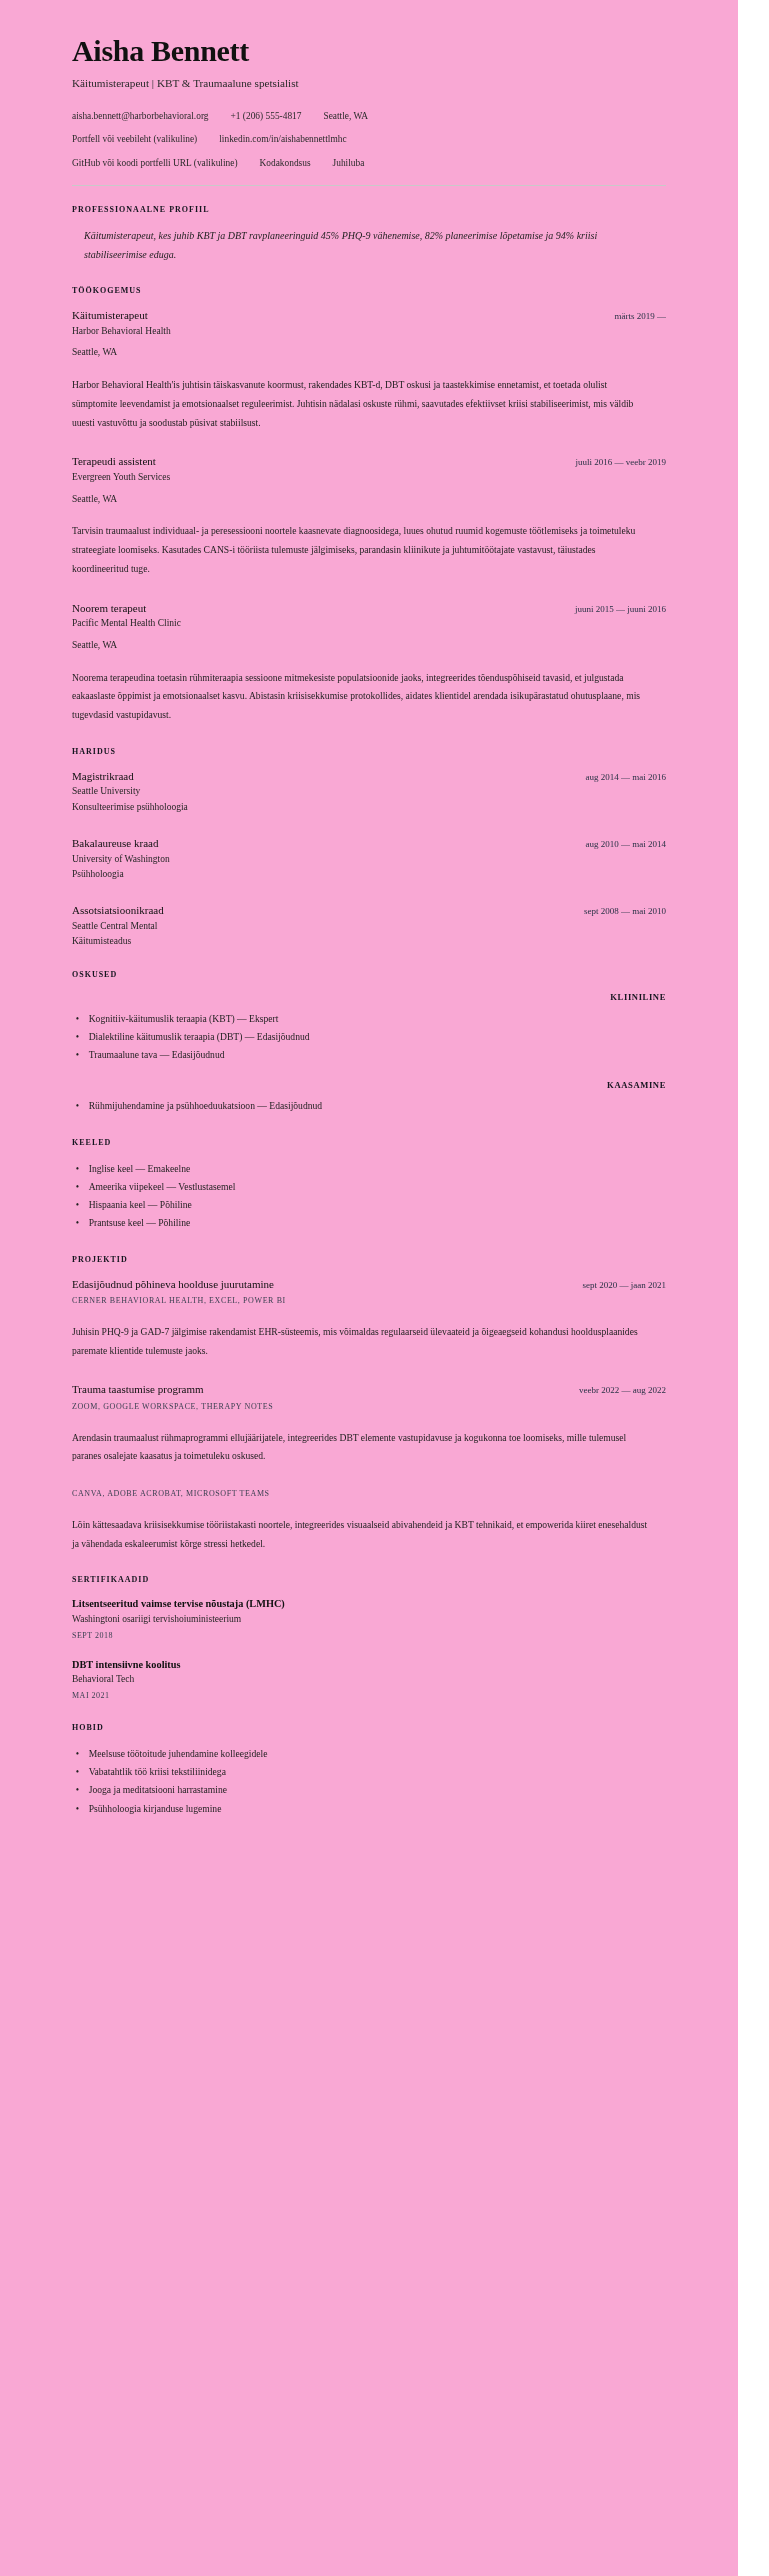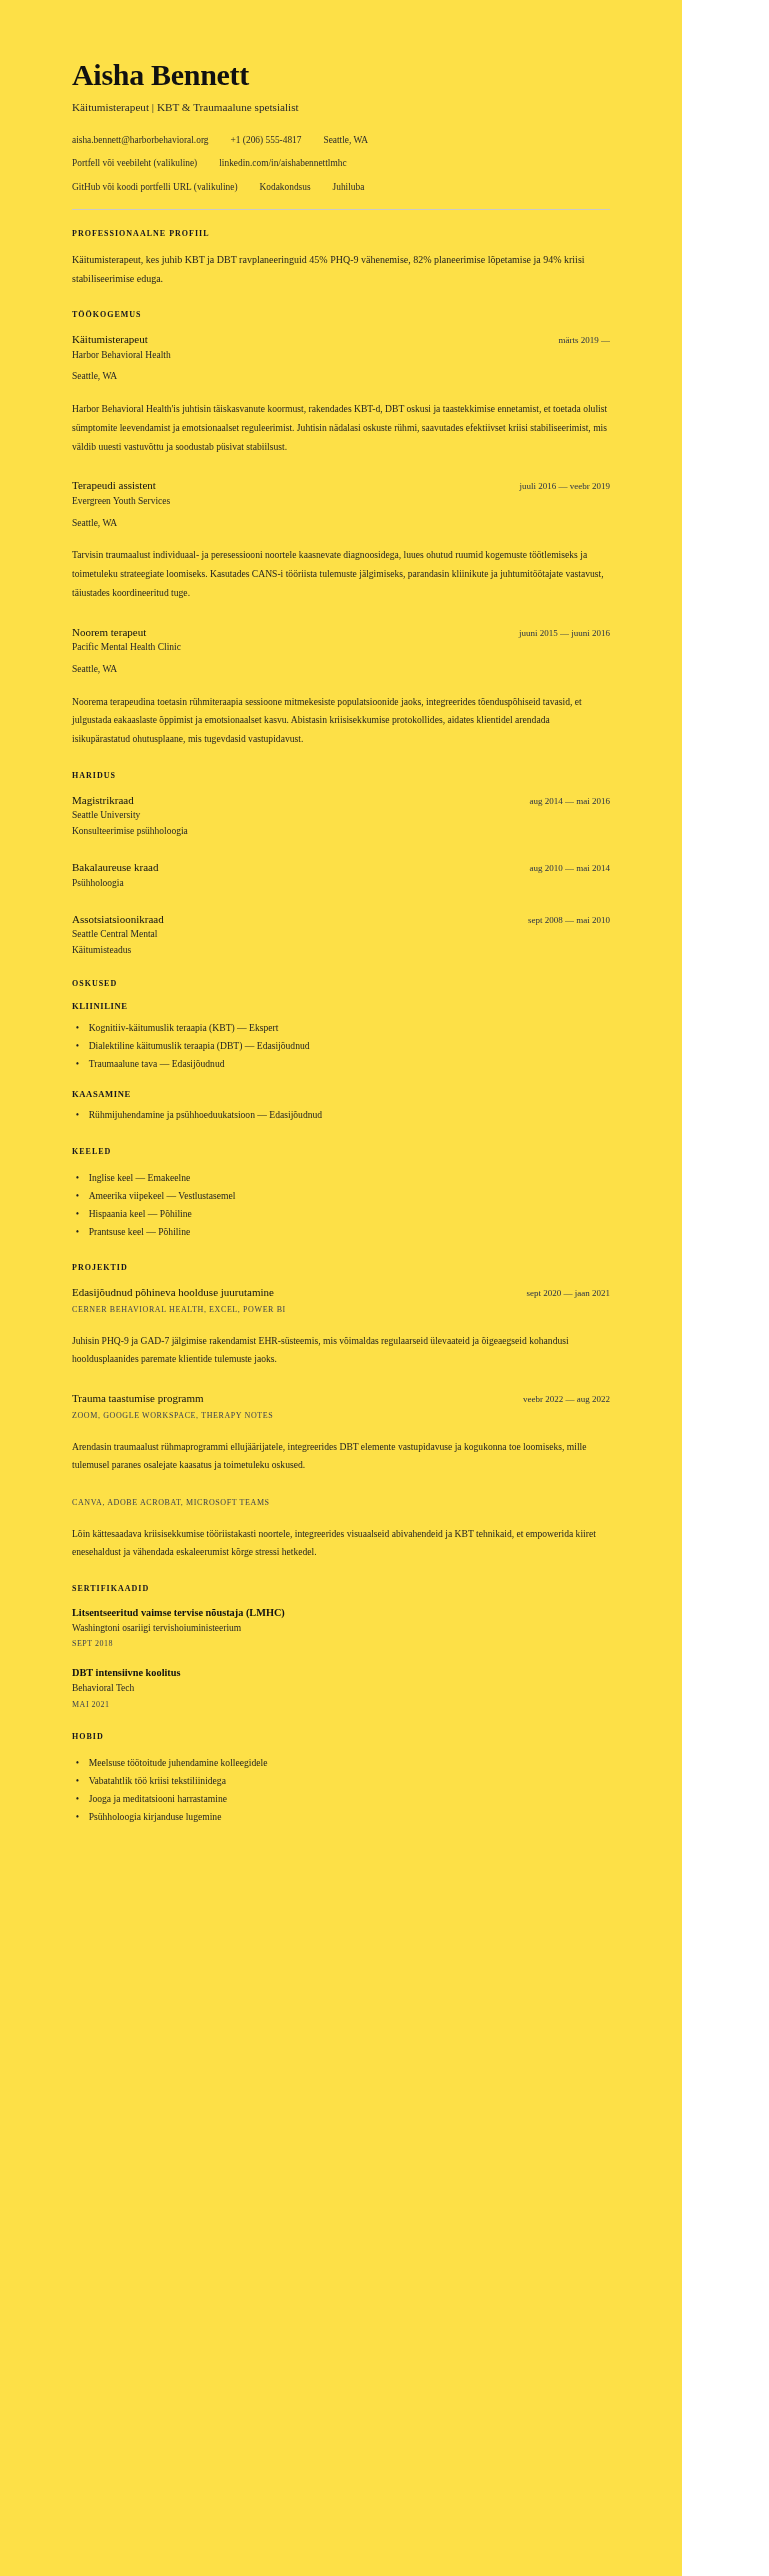--- a/index.html
+++ b/index.html
@@ -10,24 +10,24 @@
     background: #ffffff;
   }
   body {
     width: 770px;
     min-height: 2576px;
     font-family: "Liberation Serif", "DejaVu Serif", serif;
     color: #1a1a1a;
     -webkit-font-smoothing: antialiased;
   }
   .page {
-    width: 682px;
+    width: 738px;
     min-height: 2576px;
-    padding: 59px 72px 26px 72px;
-    background: #fde047;
+    padding: 35px 72px 26px 72px;
+    background: #f9a8d4;
   }
 
   
   .name {
     font-size: 30px;
     font-weight: bold;
     letter-spacing: -0.3px;
     line-height: 1.05;
     margin: 0 0 9px 0;
     color: #111111;
@@ -63,22 +63,23 @@
     font-weight: bold;
     letter-spacing: 1px;
     text-transform: uppercase;
     color: #15151f;
     margin: 0 0 13px 0;
   }
   .summary {
     font-size: 10px;
     line-height: 1.85;
     color: #1f1f1f;
-    margin: 0;
+    margin: 12px;
     max-width: 580px;
+    font-style: italic;
   }
 
   
   .entry { margin-bottom: 22px; }
   .entry:last-child { margin-bottom: 0; }
   .entry-head {
     display: flex;
     justify-content: space-between;
     align-items: baseline;
     gap: 15.4px;
@@ -127,20 +128,21 @@
   }
 
   
   .subsection-title {
     font-size: 8.6px;
     font-weight: bold;
     letter-spacing: 0.6px;
     text-transform: uppercase;
     color: #15151f;
     margin: 0 0 7.7px 0;
+    text-align: right;
   }
   .skill-group { margin-bottom: 15.4px; }
   .skill-group:last-child { margin-bottom: 0; }
   ul.bullets {
     list-style: none;
     margin: 0;
     padding: 0;
   }
   ul.bullets li {
     position: relative;
@@ -261,20 +263,21 @@
       </div>
       <div class="entry-org">Seattle University</div>
       <div class="entry-org">Konsulteerimise psühholoogia</div>
     </div>
 
     <div class="entry">
       <div class="entry-head">
         <h3 class="entry-title">Bakalaureuse kraad</h3>
         <span class="entry-date">aug 2010 — mai 2014</span>
       </div>
+      <div class="entry-org">University of Washington</div>
       <div class="entry-org">Psühholoogia</div>
     </div>
 
     <div class="entry">
       <div class="entry-head">
         <h3 class="entry-title">Assotsiatsioonikraad</h3>
         <span class="entry-date">sept 2008 — mai 2010</span>
       </div>
       <div class="entry-org">Seattle Central Mental</div>
       <div class="entry-org">Käitumisteadus</div>

